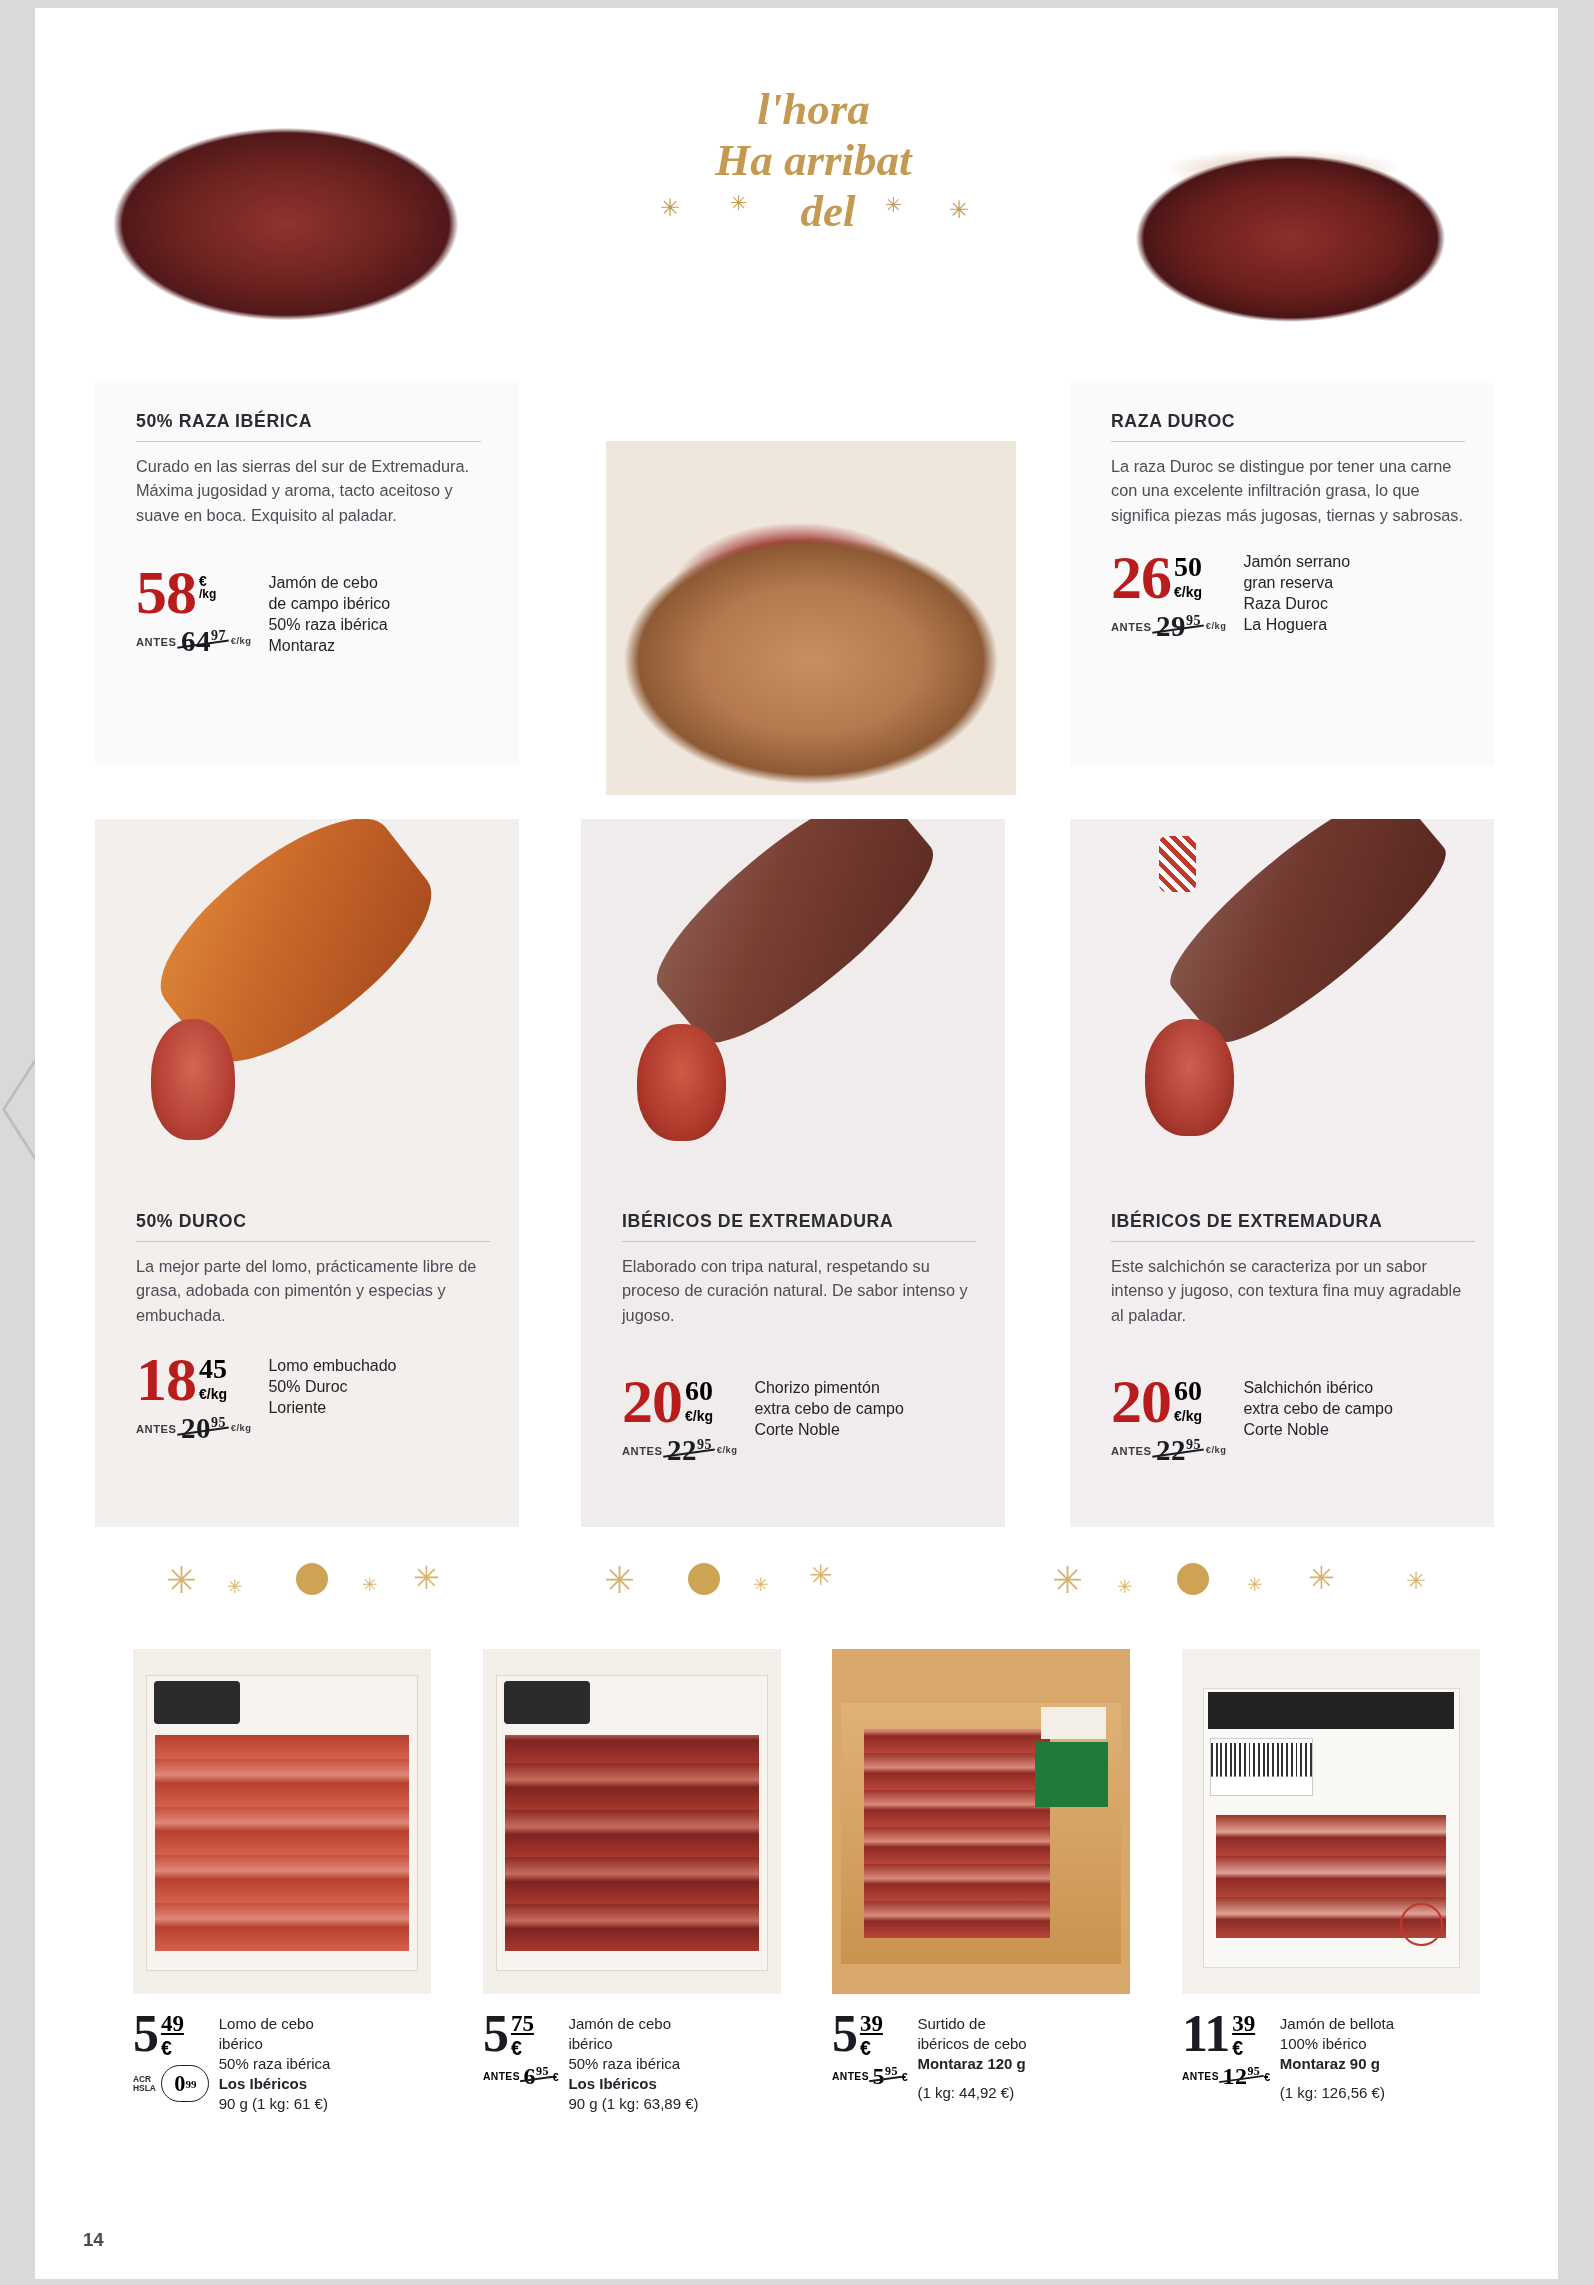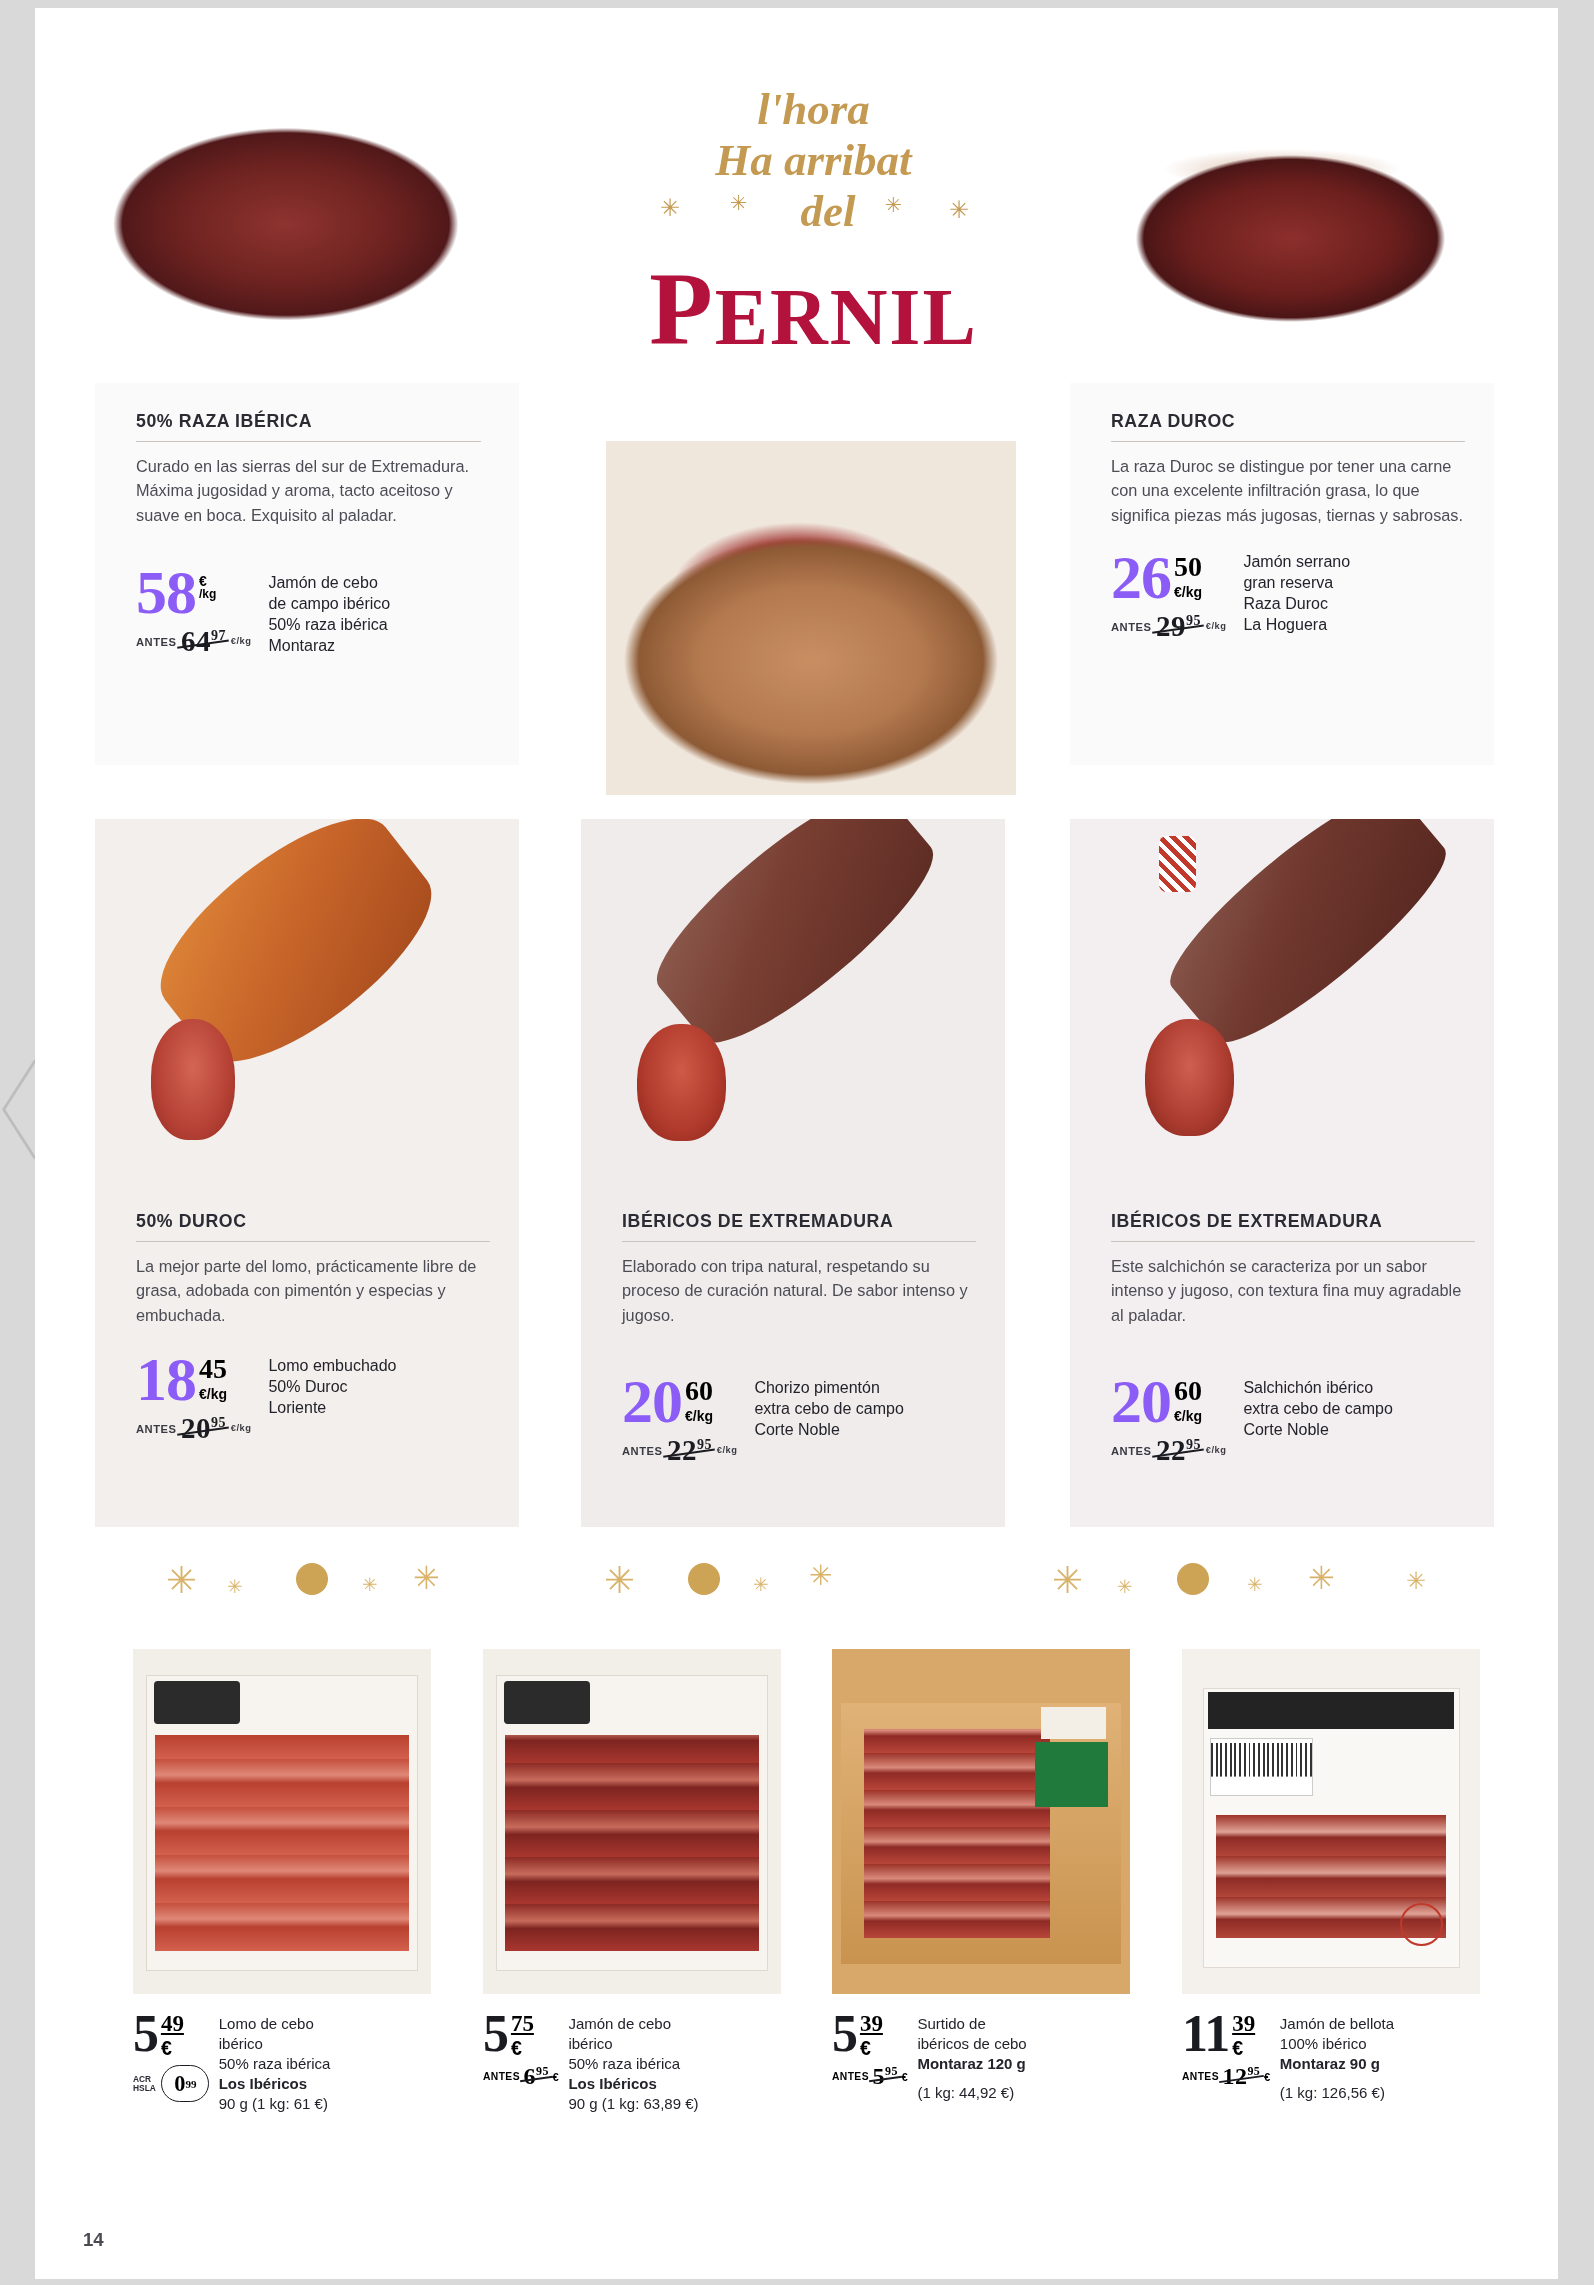--- a/index.html
+++ b/index.html
@@ -52,21 +52,21 @@
     font-size:16.3px; line-height:1.5; color:#4c4c55;
     margin-top:12px;
   }
   .brandblock { font-size:16px; line-height:1.32; color:#23232b; }
 
   
   .price-wrap { display:flex; align-items:flex-start; }
   .price-main {
     font-family:"Liberation Serif", serif;
     font-weight:bold;
-    color:#8b5cf6;
+    color:#b91c1c;
     line-height:.86;
     letter-spacing:-0.9px;
   }
   .p-big { font-size:62px; }
   .p-cents { font-size:28px; font-weight:bold; font-family:"Liberation Serif",serif; }
   .p-eurkg { font-size:14px; line-height:1.05; font-family:"Liberation Sans",sans-serif; font-weight:bold;}
   .p-eurkg small { display:block; font-size:12px; }
   .antes {
     margin-top:5.6px; display:flex; align-items:center; gap:4.7px;
     font-size:11.2px; font-weight:bold; color:#3a3a42; letter-spacing:0.5px;
@@ -187,23 +187,20 @@
 
   <div class="hero-title">
     <div class="hero-l1 hero-l2">l'hora</div>
     <div class="hero-l1">Ha arribat</div>
     <div style="position:relative;height:58px;">
       <span class="star" style="left:47px; top:9.3px;">✳</span>
       <span class="star" style="left:117px; top:5.6px; font-size:20.5px;">✳</span>
       <span class="hero-del">del</span>
       <span class="star" style="right:112px; top:7.5px; font-size:20.5px;">✳</span>
       <span class="star" style="right:45px; top:11.2px;">✳</span>
-    </div>
-    <div class="pernil">
-      <span class="cap">P</span><span>ERNIL</span>
     </div>
   </div>
 
   <div class="card white" style="left:60px; top:86px; width:424px; height:671px;">
     <div class="card-img meat-a" style="left:0; top:0; width:424px; height:289px;"></div>
     <div style="position:absolute; left:41px; top:317px; width:345px;">
       <div class="hdr">50% RAZA IBÉRICA</div>
       <div class="desc">Curado en las sierras del sur de Extremadura. Máxima jugosidad y aroma, tacto aceitoso y suave en boca. Exquisito al paladar.</div>
       <div class="price-wrap" style="margin-top:39px;">
         <div>

